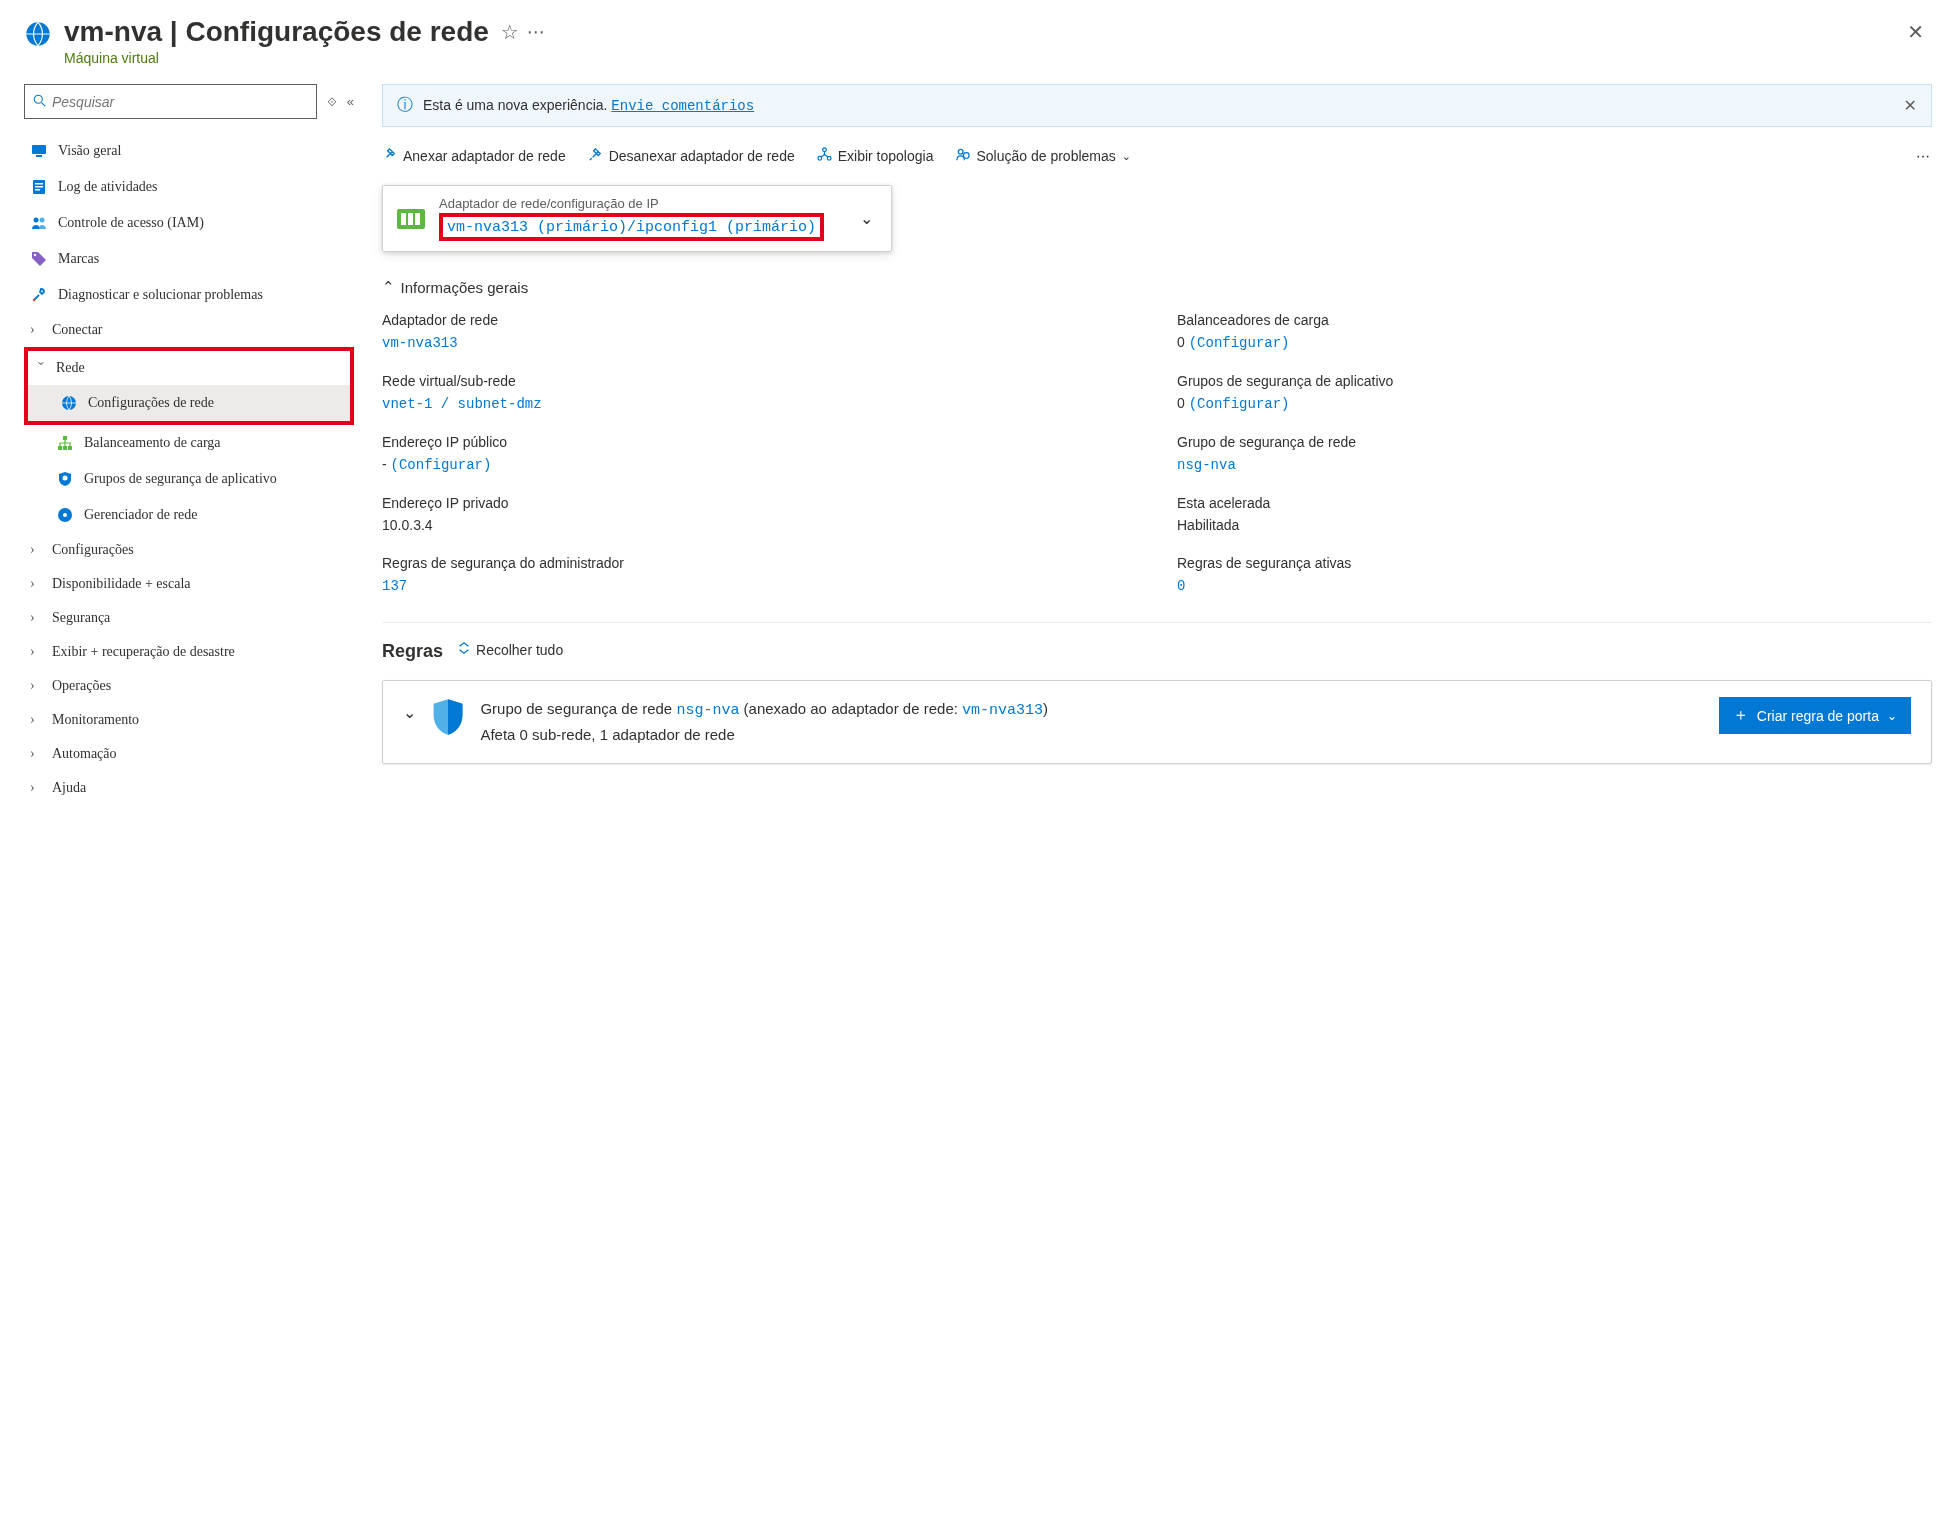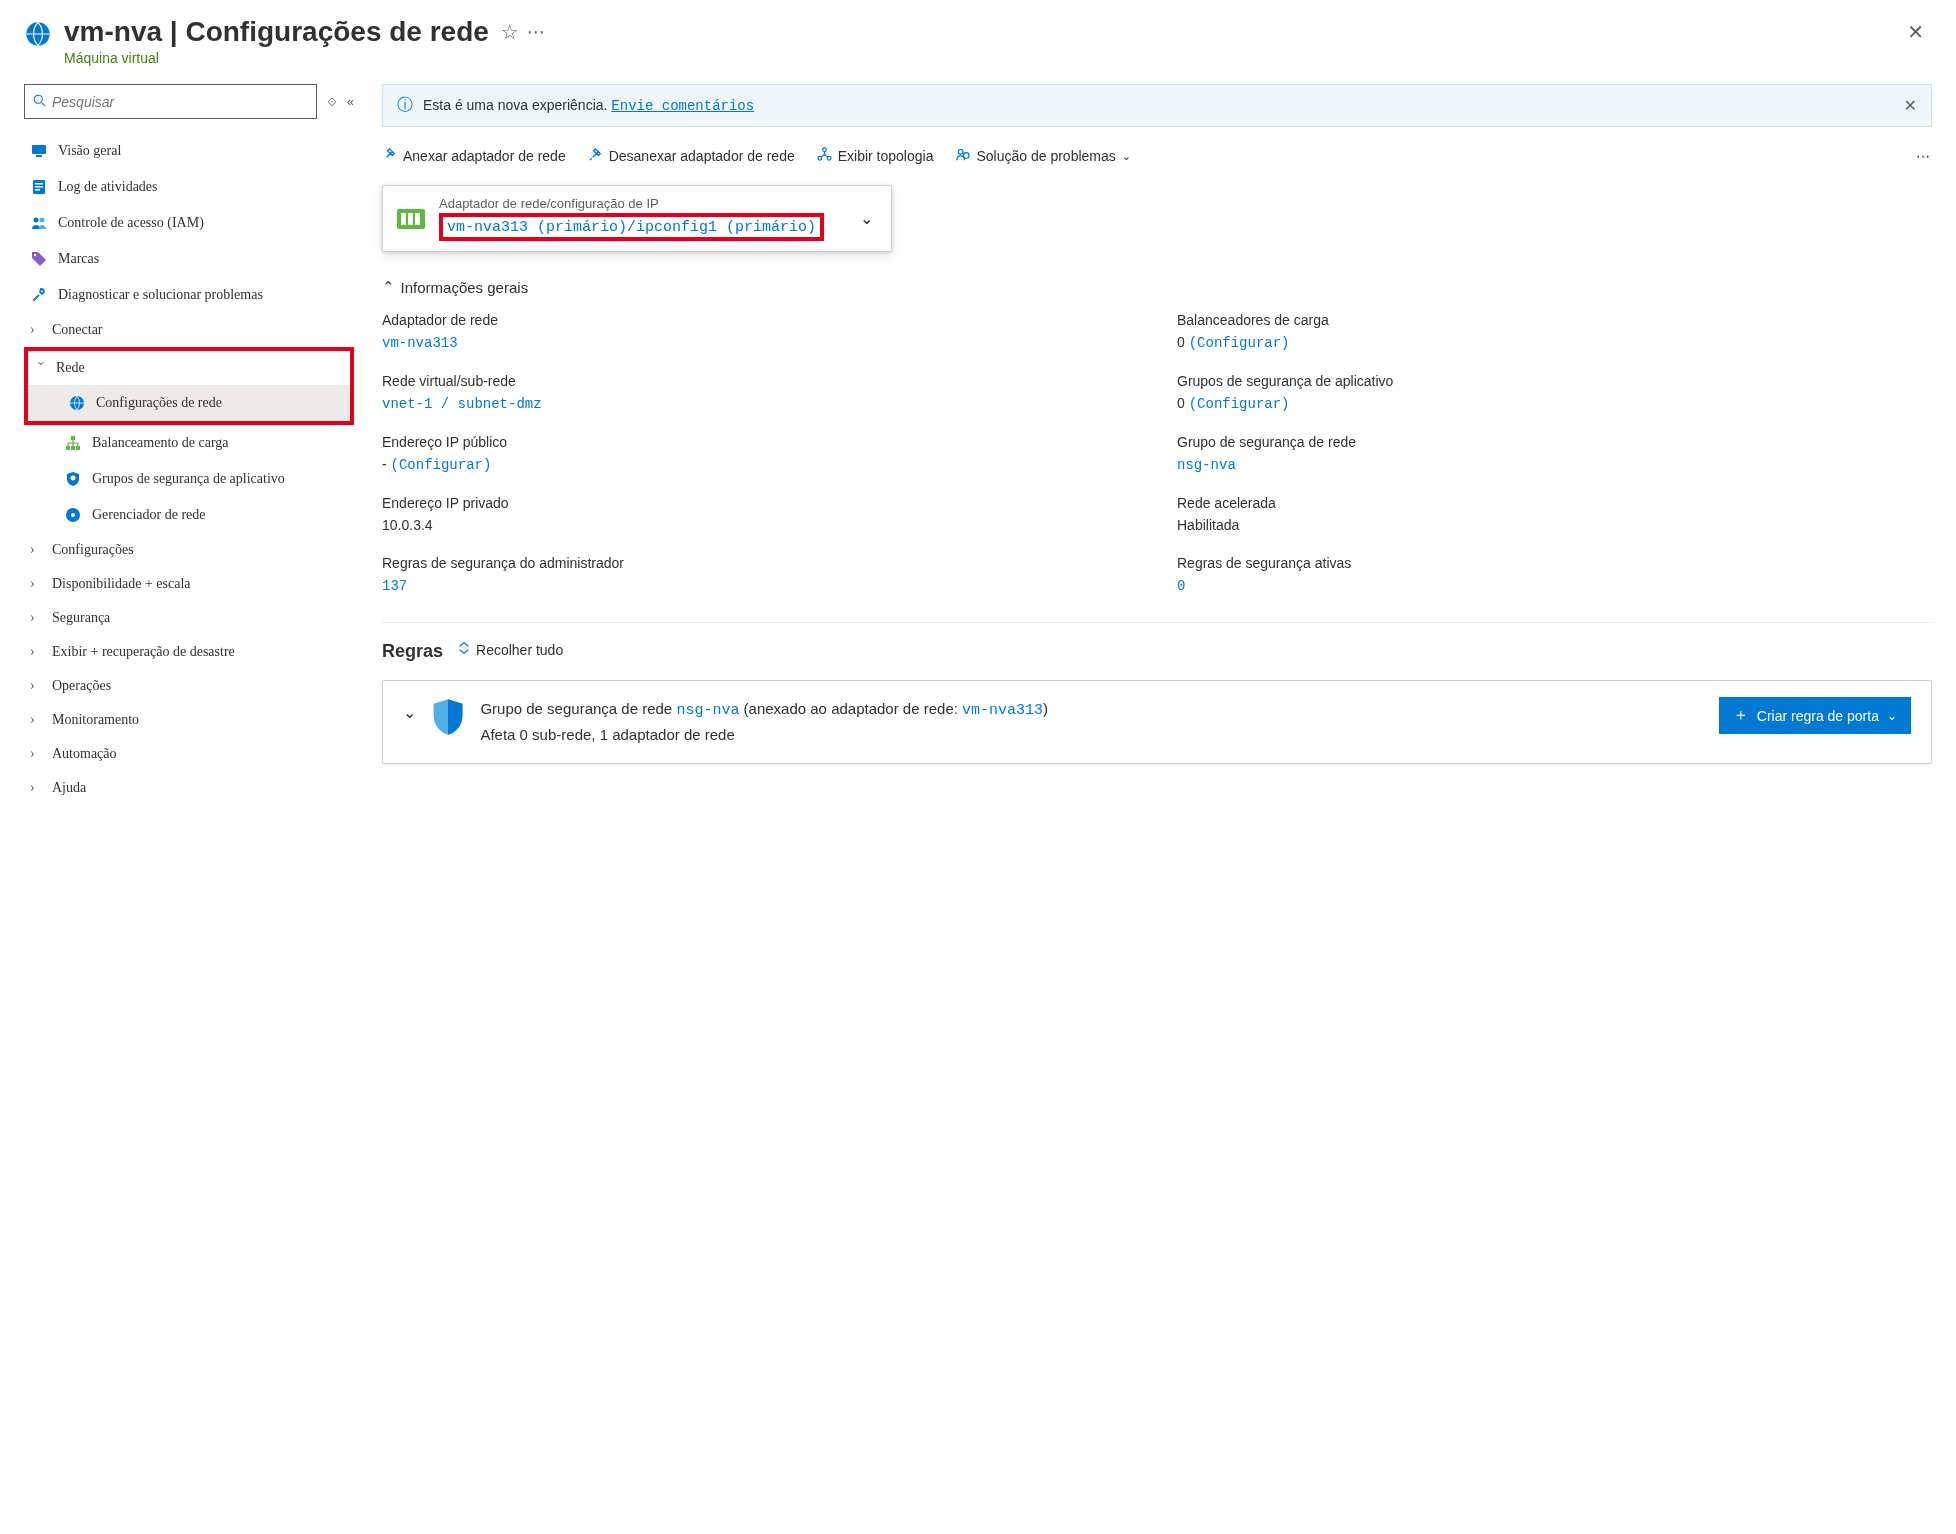--- a/index.html
+++ b/index.html
@@ -23,21 +23,21 @@
   .search-box { flex: 1; display: flex; align-items: center; border: 1px solid #605e5c; padding: 4px 8px; height: 35px; }
   .search-box input { border: none; outline: none; flex: 1; font-size: 14px; font-style: italic; color: #605e5c; }
   .search-icon { color: #0078d4; margin-right: 6px; }
   .expand-icon { color: #605e5c; font-size: 12px; }
   .collapse-icon { color: #605e5c; font-size: 13px; }
 
   .nav-item { display: flex; align-items: center; padding: 9px 6px; cursor: pointer; font-family: Liberation Serif, serif; }
   .nav-item.selected { background: #edebe9; }
   .nav-icon { width: 18px; height: 18px; margin-right: 10px; flex-shrink: 0; display:flex; align-items:center; justify-content:center; }
   .nav-chevron { width: 14px; margin-right: 8px; color: #605e5c; display: inline-block; }
-  .nav-sub { padding-left: 40px; }
+  .nav-sub { padding-left: 32px; }
   .nav-sub .nav-icon { width: 18px; }
   .red-box { border: 4px solid #e3001b; }
 
   .main { flex: 1; margin-left: 28px; min-width: 0; }
   
   .info-banner { display: flex; align-items: center; background: #eff6fc; border: 1px solid #c7e0f4; padding: 10px 14px; margin-bottom: 20px; }
   .info-banner .info-icon { color: #0078d4; margin-right: 10px; font-size: 16px; }
   .info-banner a { color: #0078d4; text-decoration: underline; }
   .info-close { margin-left: auto; color: #605e5c; font-size: 16px; }
   
@@ -332,21 +332,21 @@
         </div>
         <div class="info-block">
           <div class="label">Grupo de segurança de rede</div>
           <div class="value"><a>nsg-nva</a></div>
         </div>
         <div class="info-block">
           <div class="label">Endereço IP privado</div>
           <div class="value">10.0.3.4</div>
         </div>
         <div class="info-block">
-          <div class="label">Rede acelerada</div>
+          <div class="label">Esta acelerada</div>
           <div class="value">Habilitada</div>
         </div>
         <div class="info-block">
           <div class="label">Regras de segurança do administrador</div>
           <div class="value"><a>137</a></div>
         </div>
         <div class="info-block">
           <div class="label">Regras de segurança ativas</div>
           <div class="value"><a>0</a></div>
         </div>

